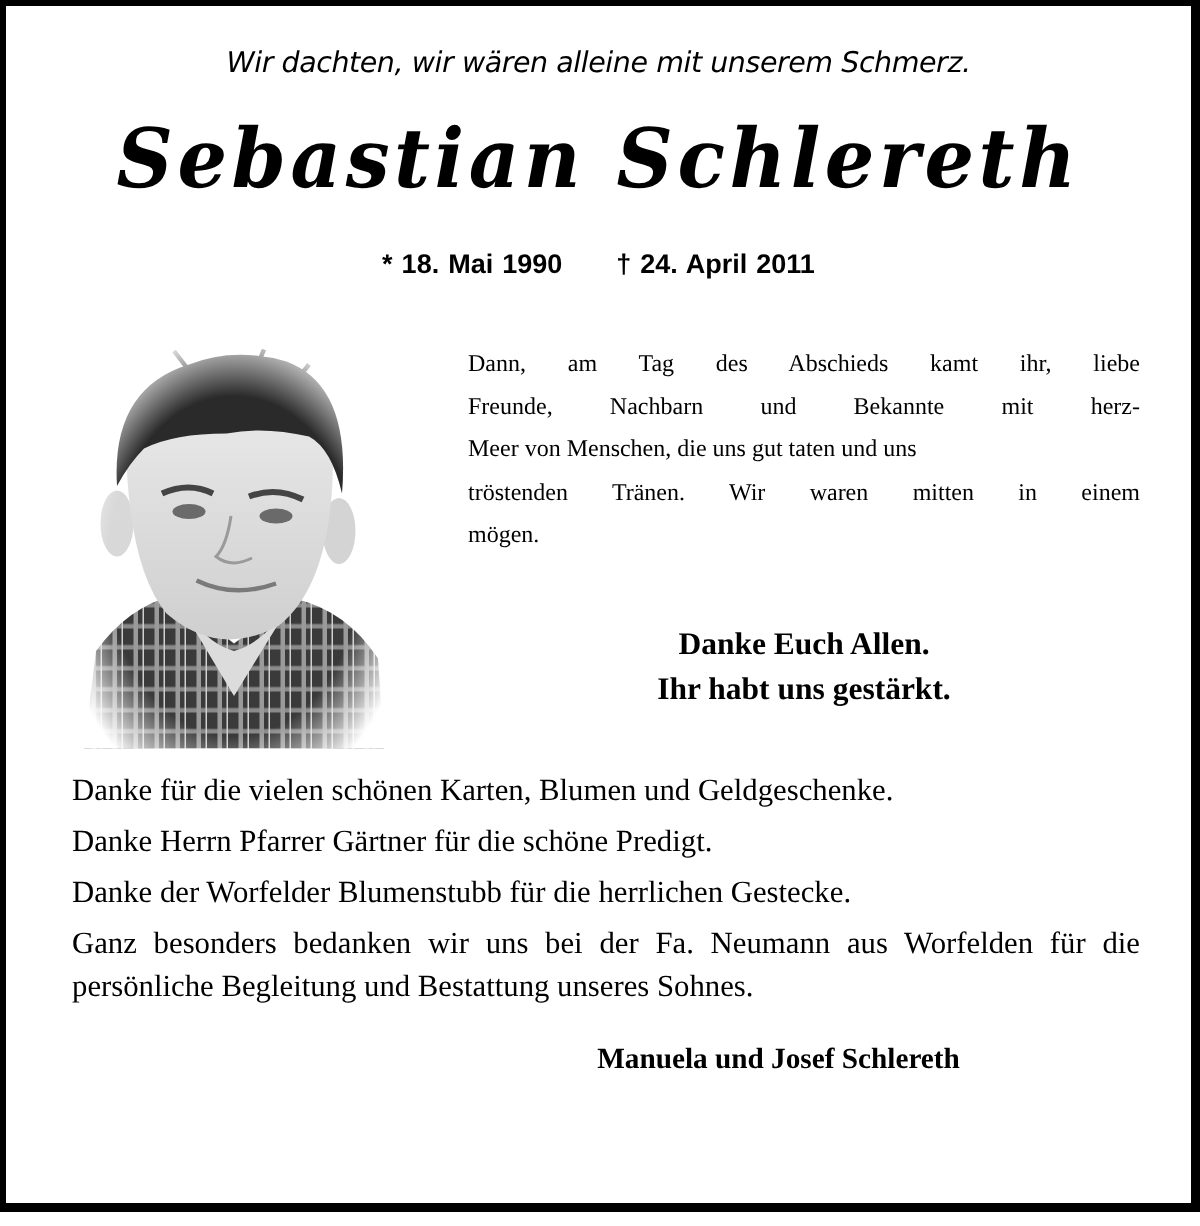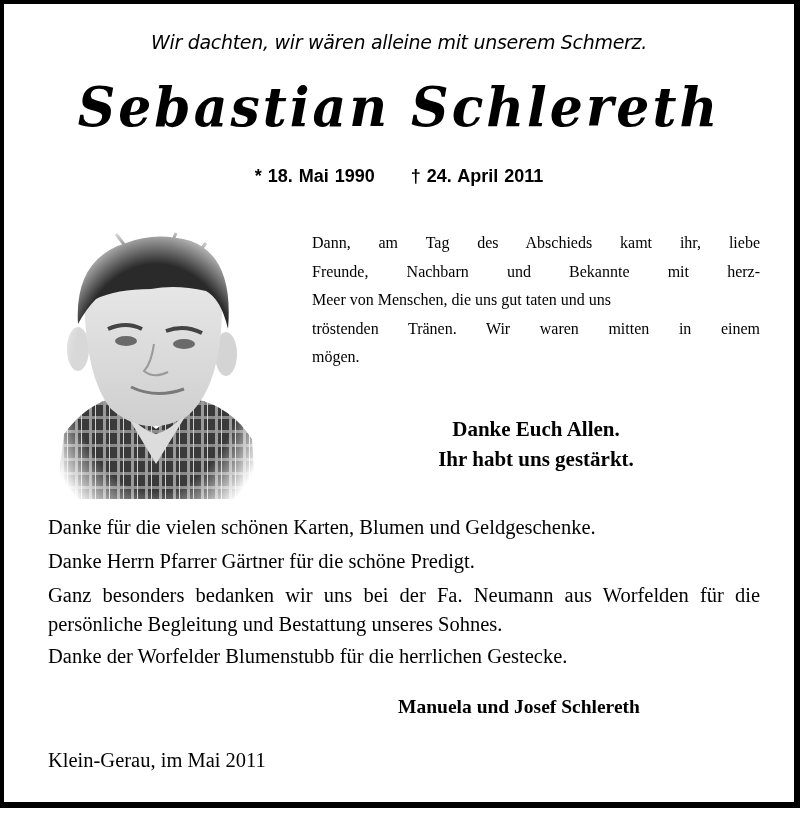--- a/index.html
+++ b/index.html
@@ -142,23 +142,22 @@
   </div>
 
   <div class="abs thanks-center">
     <div>Danke Euch Allen.</div>
     <div>Ihr habt uns gestärkt.</div>
   </div>
 
   <div class="abs body-lines">
     <div class="ln">Danke für die vielen schönen Karten, Blumen und Geldgeschenke.</div>
     <div class="ln">Danke Herrn Pfarrer Gärtner für die schöne Predigt.</div>
+    <div class="ln">Danke der Worfelder Blumenstubb für die herrlichen Gestecke.</div>
     <div class="ln wrap" style="margin-top:3px;">Ganz besonders bedanken wir uns bei der Fa. Neumann aus Worfelden für die persönliche Begleitung und Bestattung unseres Sohnes.</div>
-    <div class="ln">Danke der Worfelder Blumenstubb für die herrlichen Gestecke.</div>
   </div>
 
   <div class="abs signers">
     <div>Manuela und Josef Schlereth</div>
   </div>
 
-  <div class="abs place">Klein-Gerau, im Mai 2011</div>
 
 </div>
 
 </body></html>

